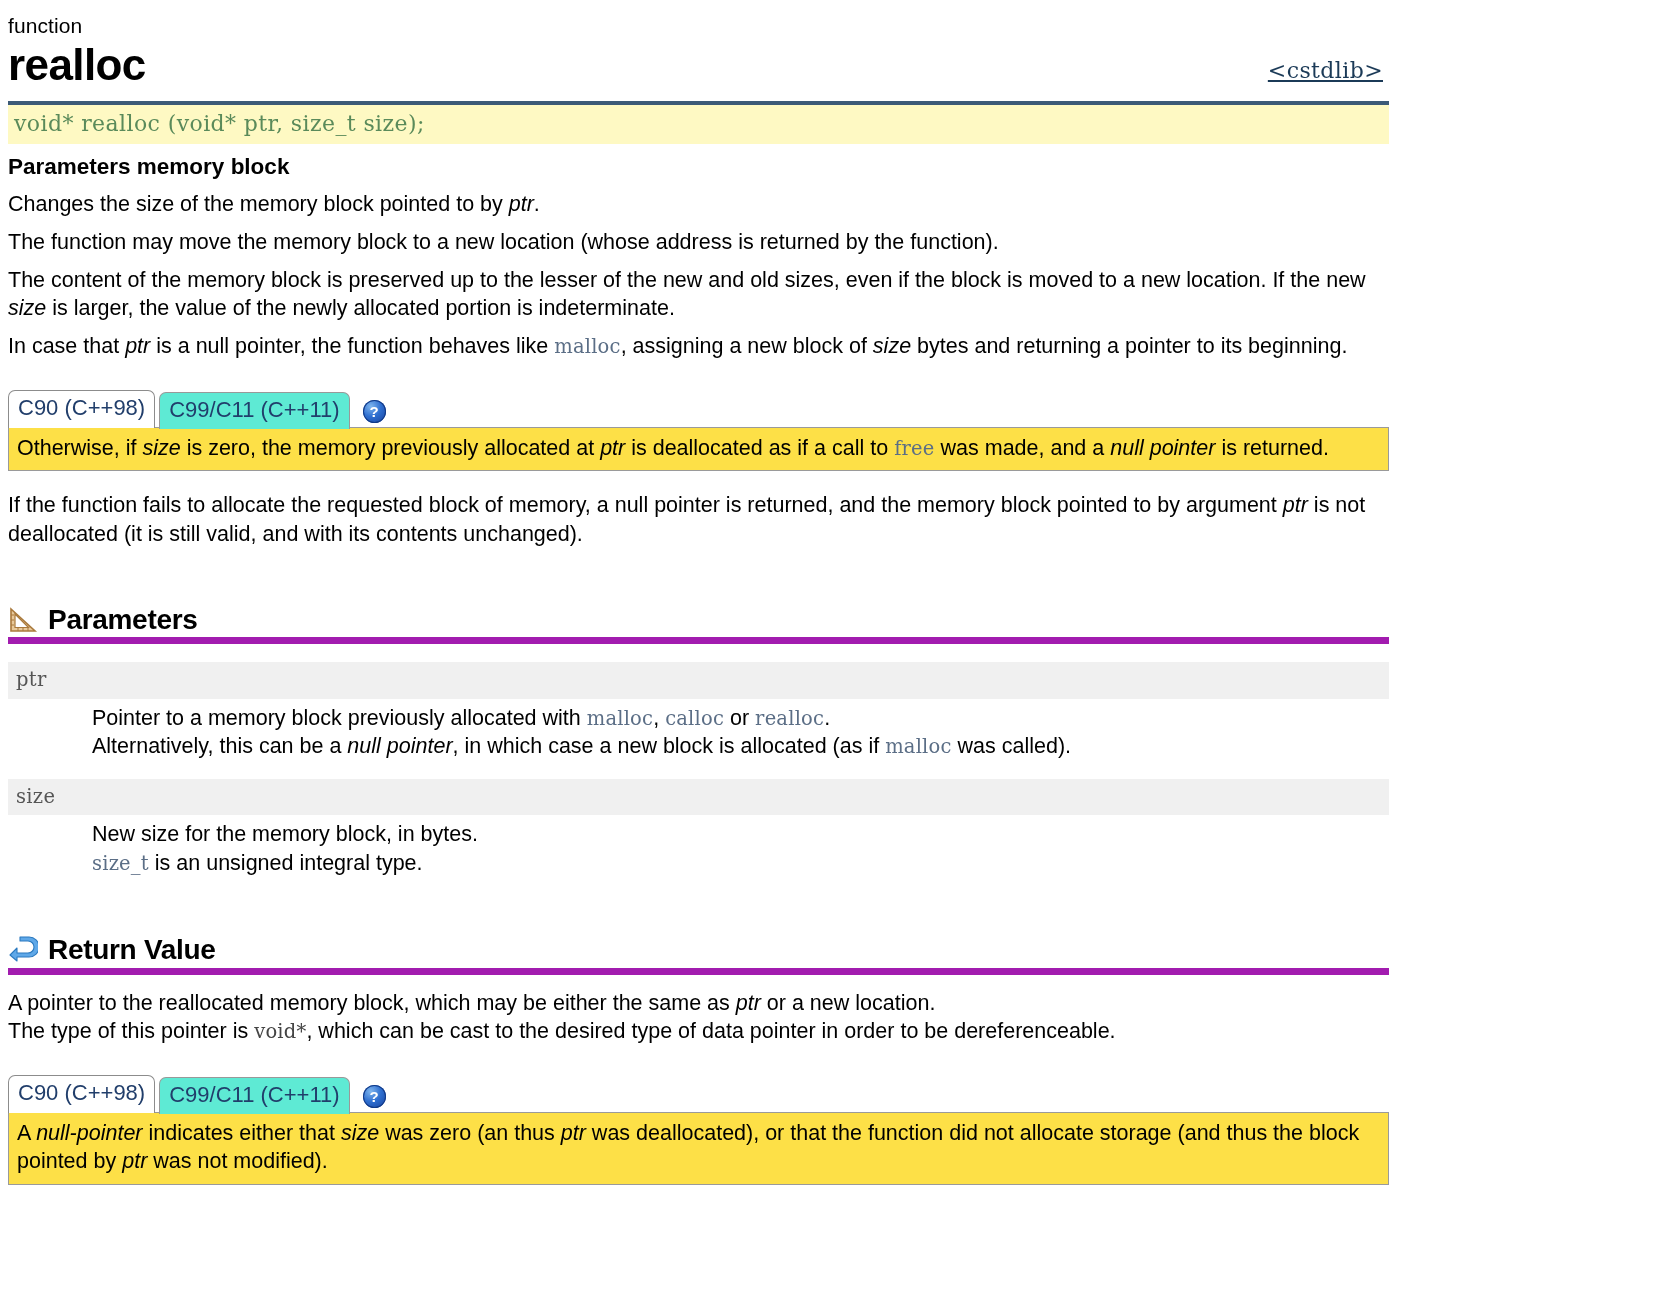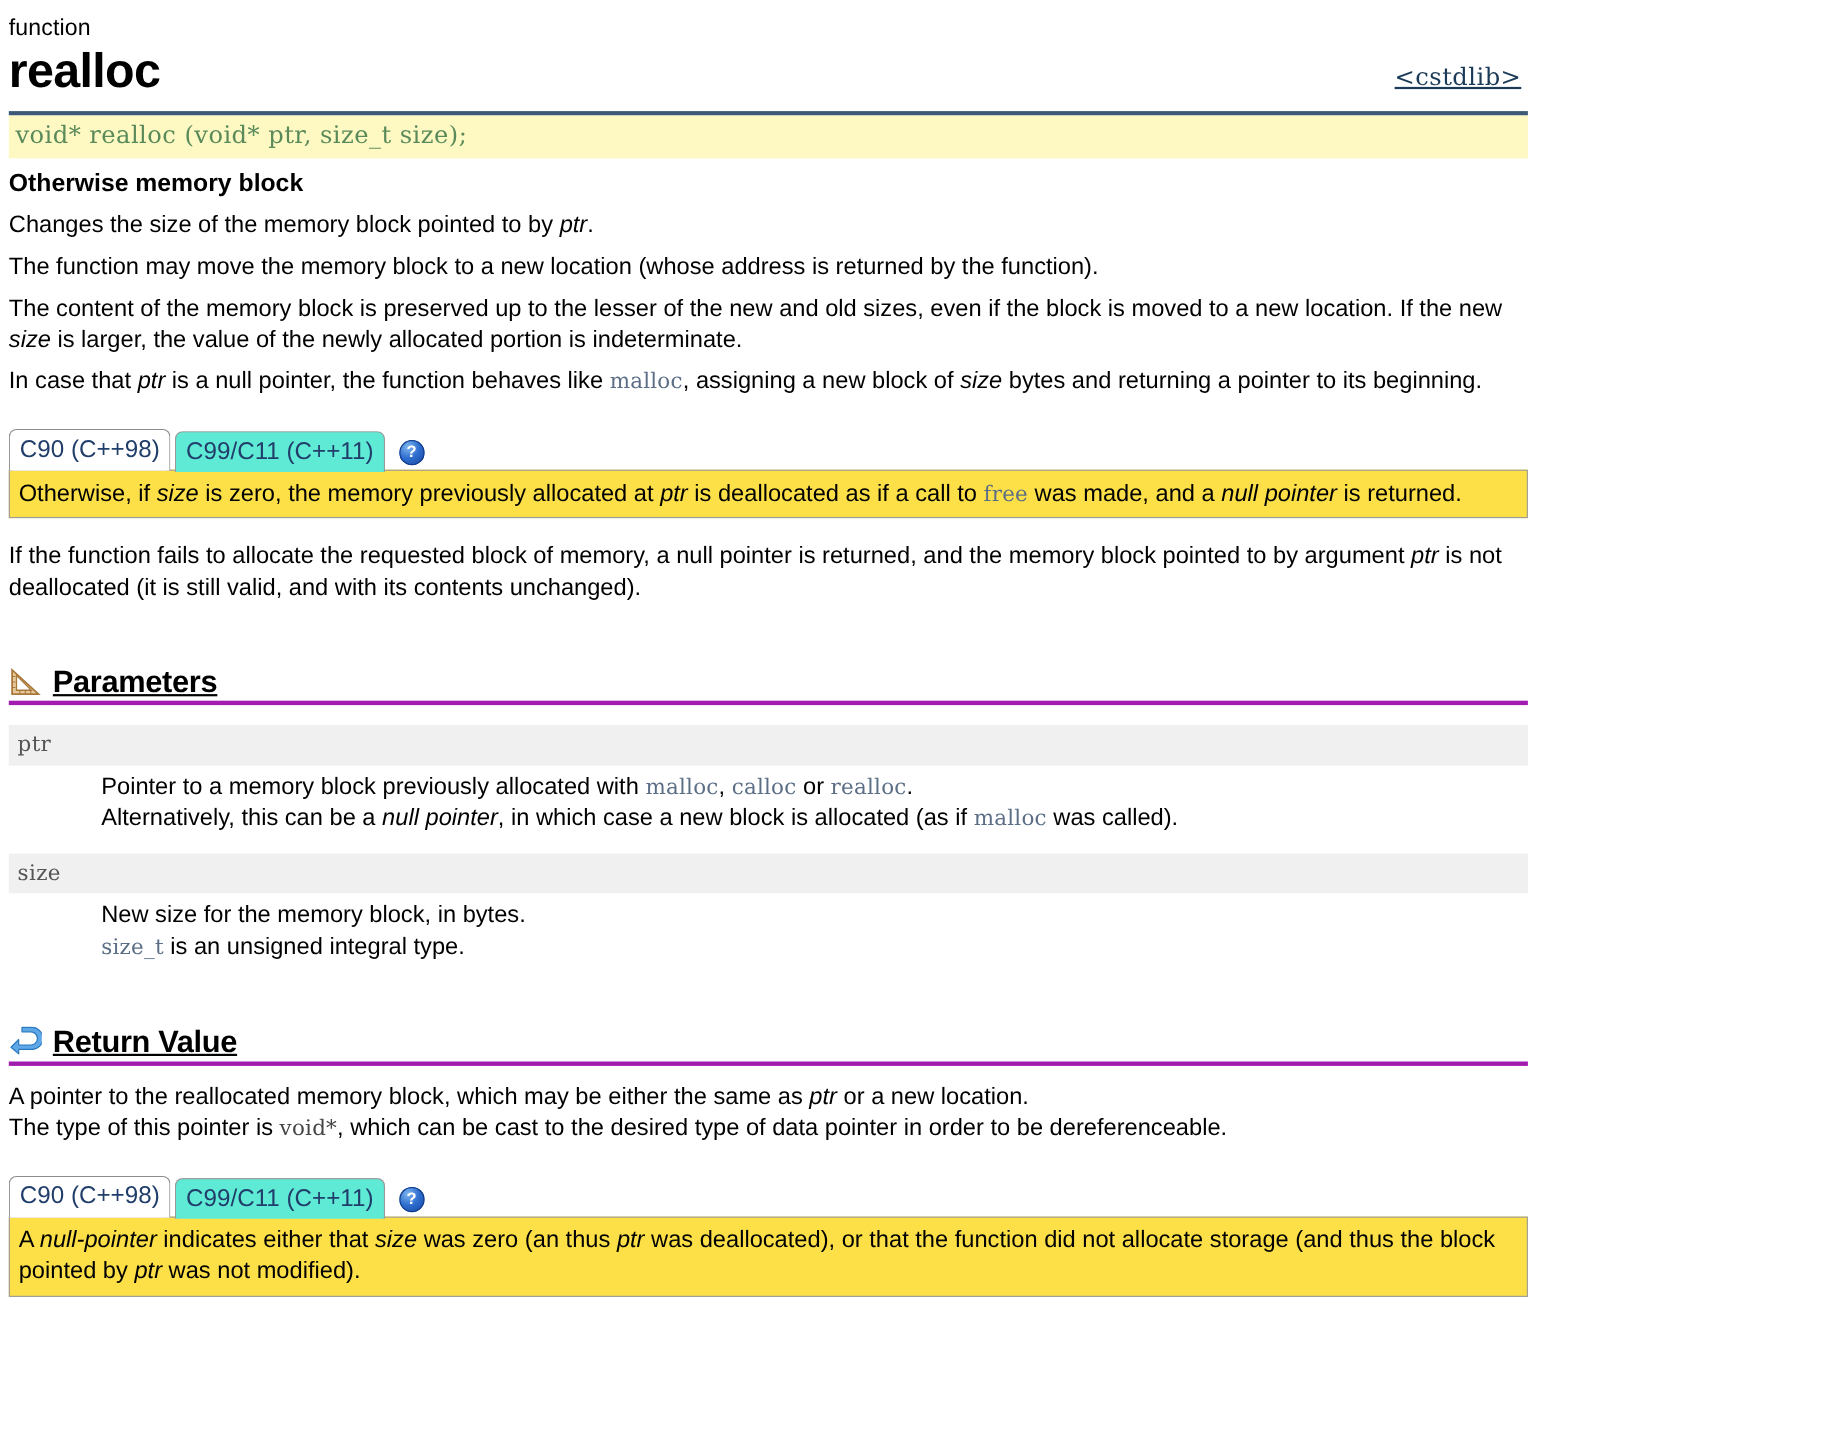--- a/index.html
+++ b/index.html
@@ -160,23 +160,22 @@
     margin-top: -1px;
     position: relative;
     z-index: 1;
   }
 
   
   .section-head {
     display: flex;
     align-items: center;
     margin: 56px 0 0 0;
-    border-bottom: 4px solid #a21caf;
+    border-bottom: 7px solid #a21caf;
     padding-bottom: 2px;
-    text-decoration: underline;
   }
   .section-head.rv { margin-top: 58px; }
   .section-head h2 {
     margin: 0;
     font-size: 28px;
     font-weight: bold;
     letter-spacing: -0.3px;
     line-height: 1.1;
   }
   .sec-icon {
@@ -218,21 +217,21 @@
 
     <div class="hdr">
       <div class="hdr-kind">function</div>
       <div class="hdr-title">realloc</div>
       <a class="hdr-header-link" href="#">&lt;cstdlib&gt;</a>
     </div>
     <div class="rule-dark"></div>
 
     <div class="sig">void* realloc (void* ptr, size_t size);</div>
 
-    <div class="sec-title">Otherwise memory block</div>
+    <div class="sec-title">Parameters memory block</div>
 
     <p class="para tight"><span>Changes the size of the memory block pointed to by </span><i>ptr</i><span>.</span></p>
 
     <p class="para">The function may move the memory block to a new location (whose address is returned by the function).</p>
 
     <p class="para"><span>The content of the memory block is preserved up to the lesser of the new and old sizes, even if the block is moved to a new location. If the new </span><i>size</i><span> is larger, the value of the newly allocated portion is indeterminate.</span></p>
 
     <p class="para"><span>In case that </span><i>ptr</i><span> is a null pointer, the function behaves like </span><a class="codelink" href="#">malloc</a><span>, assigning a new block of </span><i>size</i><span> bytes and returning a pointer to its beginning.</span></p>
 
     <div class="tabwrap">

